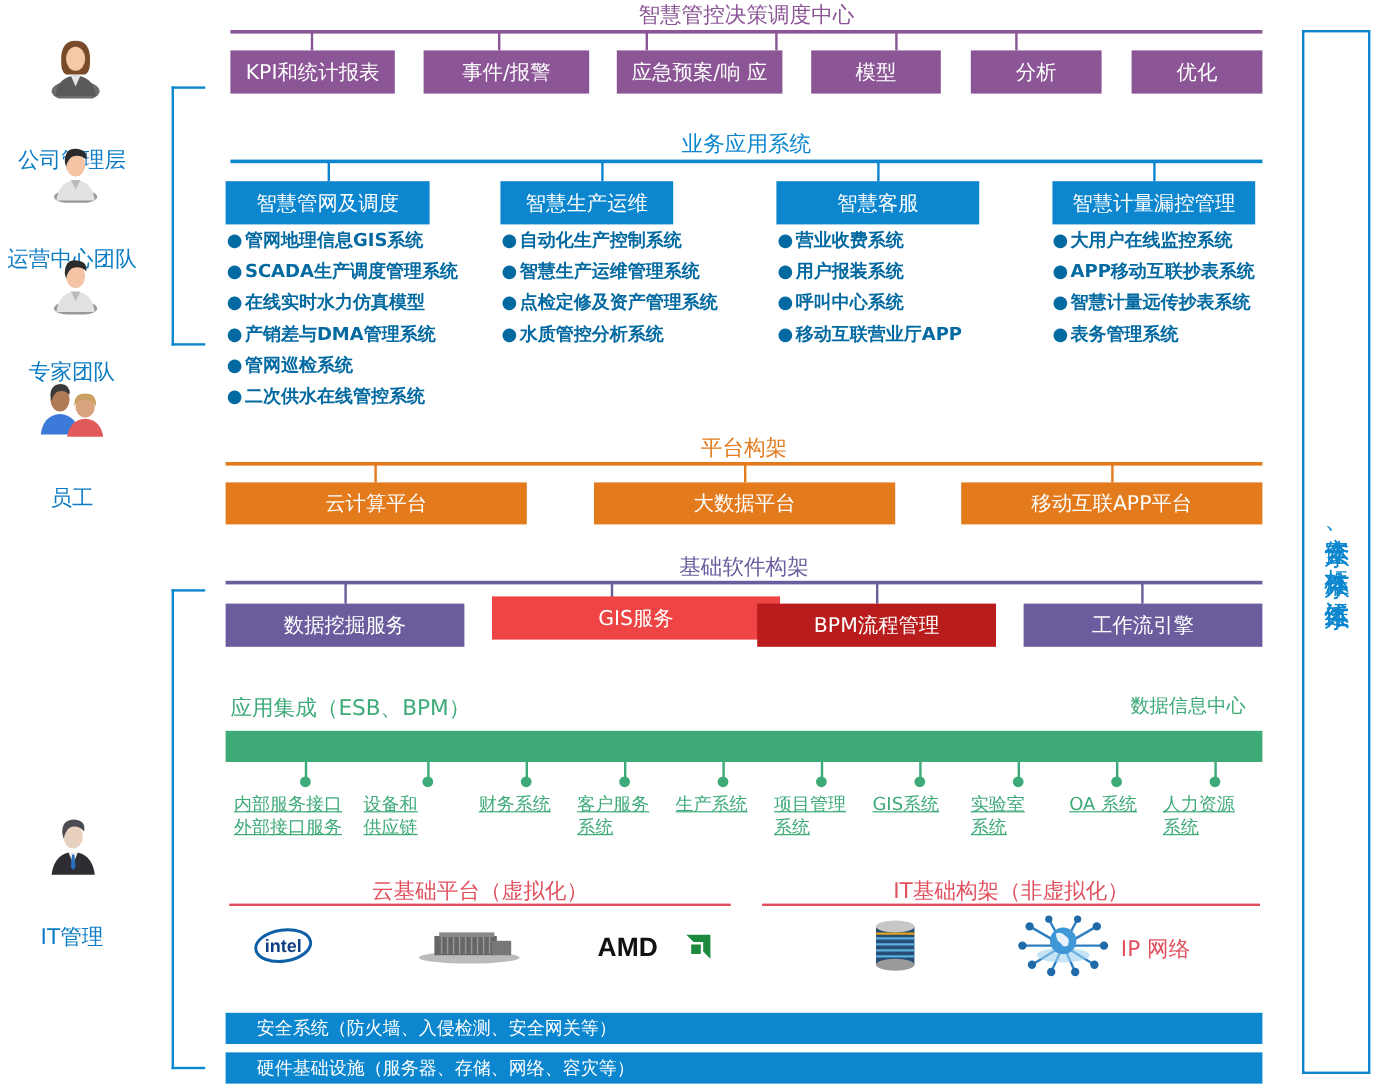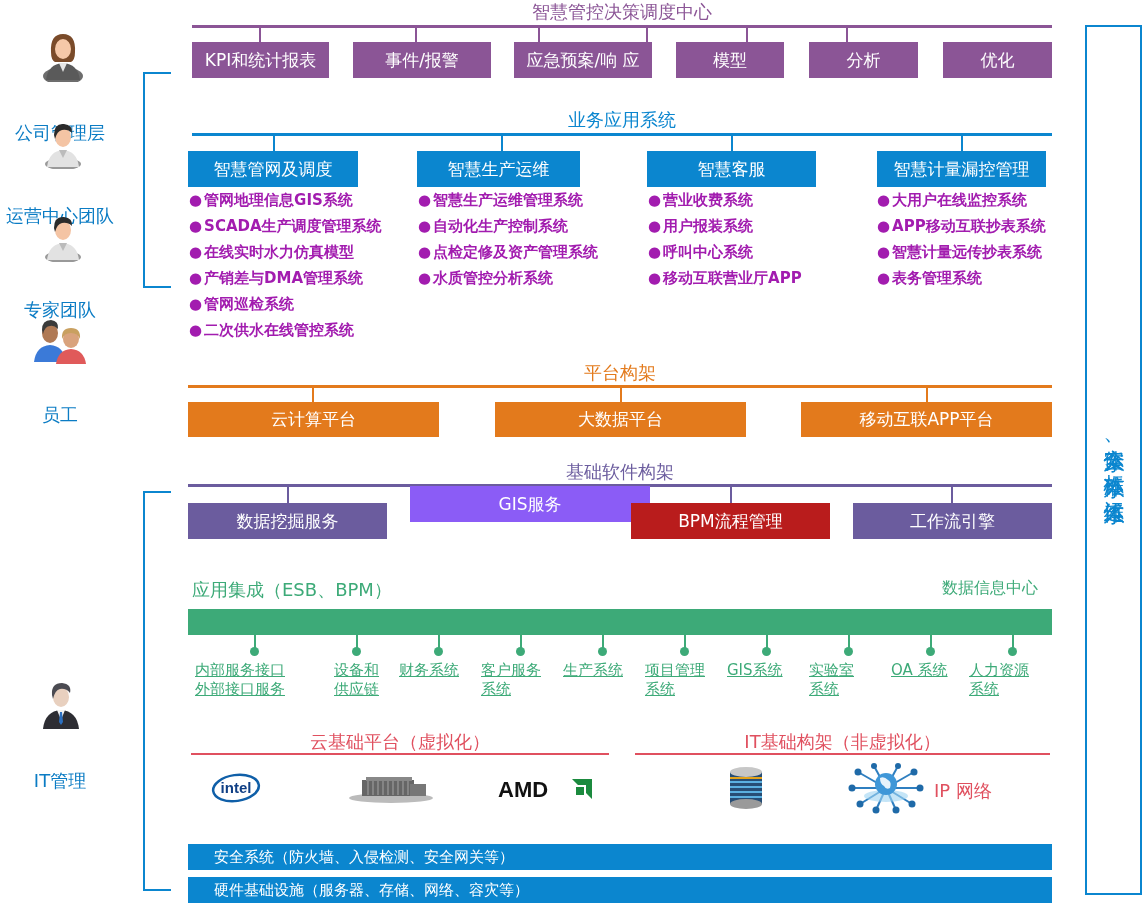--- a/index.html
+++ b/index.html
@@ -2,21 +2,21 @@
 <html><head>
 <meta charset="utf-8">
 <style>
   html, body { margin:0; padding:0; background:#ffffff; }
   body { width:1146px; height:904px; position:relative; overflow:hidden; font-family:"DejaVu Sans", "Liberation Sans", sans-serif; }
   .abs { position:absolute; }
   .hline { position:absolute; height:3px; }
   .vline { position:absolute; width:2px; }
   .box { position:absolute; color:#fff; display:flex; align-items:center; justify-content:center; font-size:17px; white-space:nowrap; }
   .sec-title { position:absolute; font-size:18px; text-align:center; white-space:nowrap; }
-  .bullets { position:absolute; list-style:none; margin:0; padding:0; color:#a21caf; font-size:15px; font-weight:bold; }
+  .bullets { position:absolute; list-style:none; margin:0; padding:0; color:#0369a1; font-size:15px; font-weight:bold; }
   .bullets li { height:26px; line-height:26px; white-space:nowrap; }
   .bullets li::before { content:"●"; margin-right:2px; }
   .role { position:absolute; width:120px; text-align:center; color:#0b7cc4; font-size:18px;margin-top:32px; }
   .avatar { position:absolute; width:46px; height:52px; }
   .node { position:absolute; color:#3daa78; font-size:15px; line-height:19px; white-space:nowrap;text-decoration:underline; }
   .dot { position:absolute; width:9px; height:9px; border-radius:50%; background:#3daa78; }
   .stem { position:absolute; width:2px; background:#3daa78; }
   .bar { position:absolute; left:188px; width:864px; height:26px; background:#0b86cf; color:#fff; font-size:15px; line-height:26px; padding-left:26px; box-sizing:border-box; }
 </style>
 </head>
@@ -94,35 +94,35 @@
 
 <div>
   <div class="sec-title" style="left:192px;width:860px;top:108px;color:#0b86cf;">业务应用系统</div>
   <div class="hline" style="left:192px;width:860px;top:133px;background:#0b86cf;"></div>
   <div class="vline" style="left:273px;top:134px;height:17px;background:#0b86cf;"></div>
   <div class="vline" style="left:501px;top:134px;height:17px;background:#0b86cf;"></div>
   <div class="vline" style="left:731px;top:134px;height:17px;background:#0b86cf;"></div>
   <div class="vline" style="left:961px;top:134px;height:17px;background:#0b86cf;"></div>
 
   <div class="box" style="left:188px;top:151px;width:170px;height:36px;background:#0b86cf;">智慧管网及调度</div>
-  <div class="box" style="left:417px;top:151px;width:163px;height:36px;background:#0b86cf;">智慧生产运维</div>
+  <div class="box" style="left:417px;top:151px;width:144px;height:36px;background:#0b86cf;">智慧生产运维</div>
   <div class="box" style="left:647px;top:151px;width:169px;height:36px;background:#0b86cf;">智慧客服</div>
   <div class="box" style="left:877px;top:151px;width:169px;height:36px;background:#0b86cf;">智慧计量漏控管理</div>
 
   <ul class="bullets" style="left:189px;top:187px;">
     <li>管网地理信息GIS系统</li>
     <li>SCADA生产调度管理系统</li>
     <li>在线实时水力仿真模型</li>
     <li>产销差与DMA管理系统</li>
     <li>管网巡检系统</li>
     <li>二次供水在线管控系统</li>
   </ul>
   <ul class="bullets" style="left:418px;top:187px;">
+    <li>自动化生产控制系统</li>
     <li>智慧生产运维管理系统</li>
-    <li>自动化生产控制系统</li>
     <li>点检定修及资产管理系统</li>
     <li>水质管控分析系统</li>
   </ul>
   <ul class="bullets" style="left:648px;top:187px;">
     <li>营业收费系统</li>
     <li>用户报装系统</li>
     <li>呼叫中心系统</li>
     <li>移动互联营业厅APP</li>
   </ul>
   <ul class="bullets" style="left:877px;top:187px;">
@@ -147,21 +147,21 @@
 
 <div>
   <div class="sec-title" style="left:188px;width:864px;top:460px;color:#6b5c9e;">基础软件构架</div>
   <div class="hline" style="left:188px;width:864px;top:484px;background:#6b5c9e;"></div>
   <div class="vline" style="left:287px;top:485px;height:18px;background:#6b5c9e;"></div>
   <div class="vline" style="left:509px;top:485px;height:18px;background:#6b5c9e;"></div>
   <div class="vline" style="left:730px;top:485px;height:18px;background:#6b5c9e;"></div>
   <div class="vline" style="left:951px;top:485px;height:18px;background:#6b5c9e;"></div>
 
   <div class="box" style="left:188px;top:503px;width:199px;height:36px;background:#6b5c9e;">数据挖掘服务</div>
-  <div class="box" style="left:410px;top:486px;width:240px;height:36px;background:#8b5cf6;">GIS服务</div>
+  <div class="box" style="left:410px;top:497px;width:240px;height:36px;background:#ef4444;">GIS服务</div>
   <div class="box" style="left:631px;top:503px;width:199px;height:36px;background:#b91c1c;">BPM流程管理</div>
   <div class="box" style="left:853px;top:503px;width:199px;height:36px;background:#6b5c9e;">工作流引擎</div>
 </div>
 
 <div>
   <div class="abs" style="left:192px;top:578px;font-size:18px;color:#3daa78;white-space:nowrap;">应用集成（ESB、BPM）</div>
   <div class="abs" style="left:880px;top:578px;width:158px;text-align:right;font-size:16px;color:#3daa78;white-space:nowrap;">数据信息中心</div>
   <div class="abs" style="left:188px;top:609px;width:864px;height:26px;background:#3daa78;"></div>
 
   <div class="stem" style="left:254px;top:635px;height:14px;"></div>
@@ -182,21 +182,21 @@
     <div class="dot" style="left:844px;top:647px;"></div>
   <div class="stem" style="left:930px;top:635px;height:14px;"></div>
     <div class="dot" style="left:926px;top:647px;"></div>
   <div class="stem" style="left:1012px;top:635px;height:14px;"></div>
     <div class="dot" style="left:1008px;top:647px;"></div>
 
   <div class="node" style="left:195px;width:120px;top:661px;">
       <div>内部服务接口</div>
       <div>外部接口服务</div>
     </div>
-  <div class="node" style="left:334px;width:80px;top:661px;">
+  <div class="node" style="left:303px;width:80px;top:661px;">
       <div>设备和</div>
       <div>供应链</div>
     </div>
   <div class="node" style="left:399px;width:80px;top:661px;">
       <div>财务系统</div>
     </div>
   <div class="node" style="left:481px;width:80px;top:661px;">
       <div>客户服务</div>
       <div>系统</div>
     </div>

